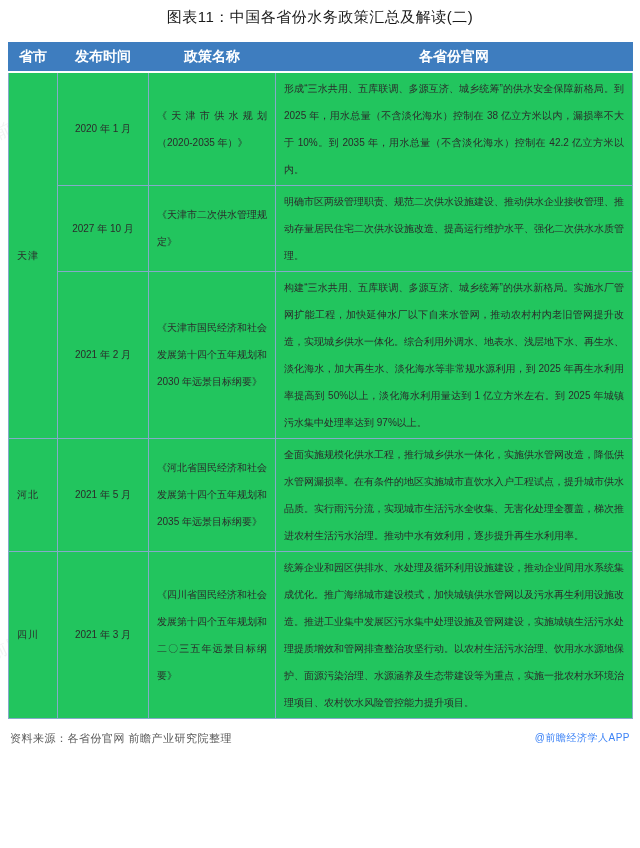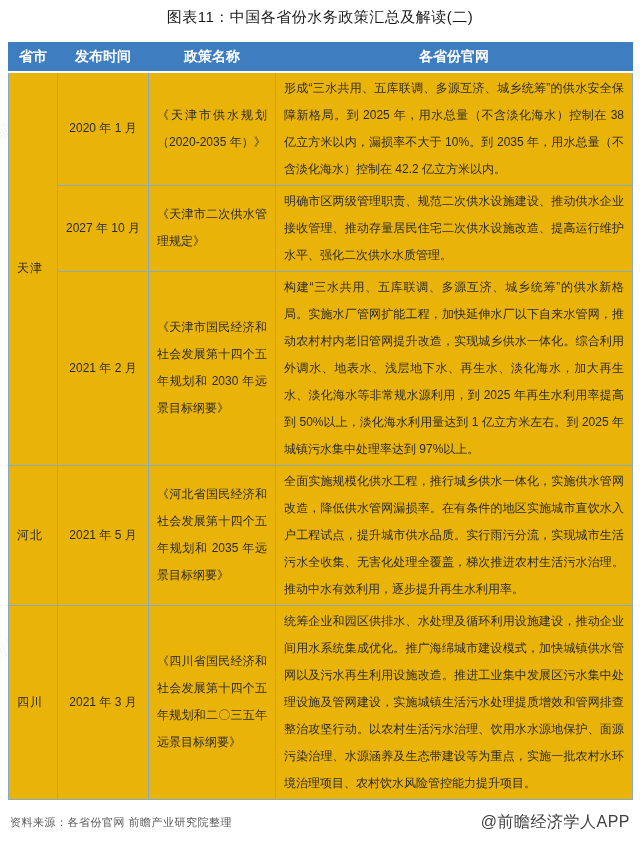--- a/index.html
+++ b/index.html
@@ -40,24 +40,24 @@
     font-size: 14px;
     font-weight: bold;
     height: 29px;
     border: 1px solid #3e7dbf;
     border-bottom: 2px solid #ffffff;
     text-align: center;
     vertical-align: middle;
   }
   table.policy td {
     border: 1px solid #85aac9;
-    font-size: 12px;
+    font-size: 10px;
     color: #2b2b2b;
     vertical-align: middle;
-    background: #eab308;
+    background: #22c55e;
     line-height: 27px;
     padding: 2px 8px;
   }
   td.prov {
     background: #d2e0ef;
     text-align: left;
     letter-spacing: 1px;
     color: #333333;
   }
   td.date {
@@ -77,21 +77,21 @@
 
   .footer {
     display: flex;
     justify-content: space-between;
     align-items: center;
     margin: 12px 10px 0 10px;
     position: relative;
     z-index: 2;
   }
   .footer .source { font-size: 11px; color: #595959; letter-spacing: 0.5px; }
-  .footer .credit { font-size: 16px; color: #404040; letter-spacing: 0.5px; }
+  .footer .credit { font-size: 10px; color: #3b82f6; letter-spacing: 0.5px; }
 
   
   .wm {
     position: absolute;
     color: #8a8a8a;
     opacity: 0.10;
     font-size: 17px;
     letter-spacing: 2px;
     transform: rotate(-25deg);
     white-space: nowrap;

